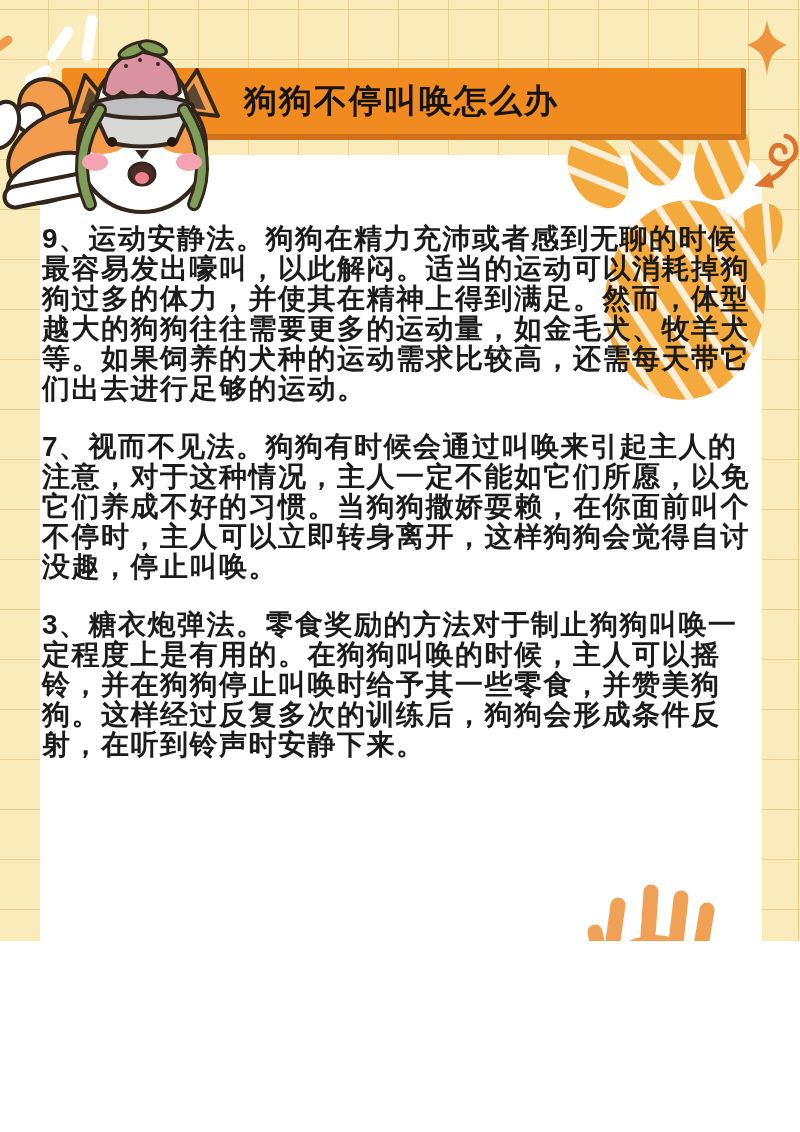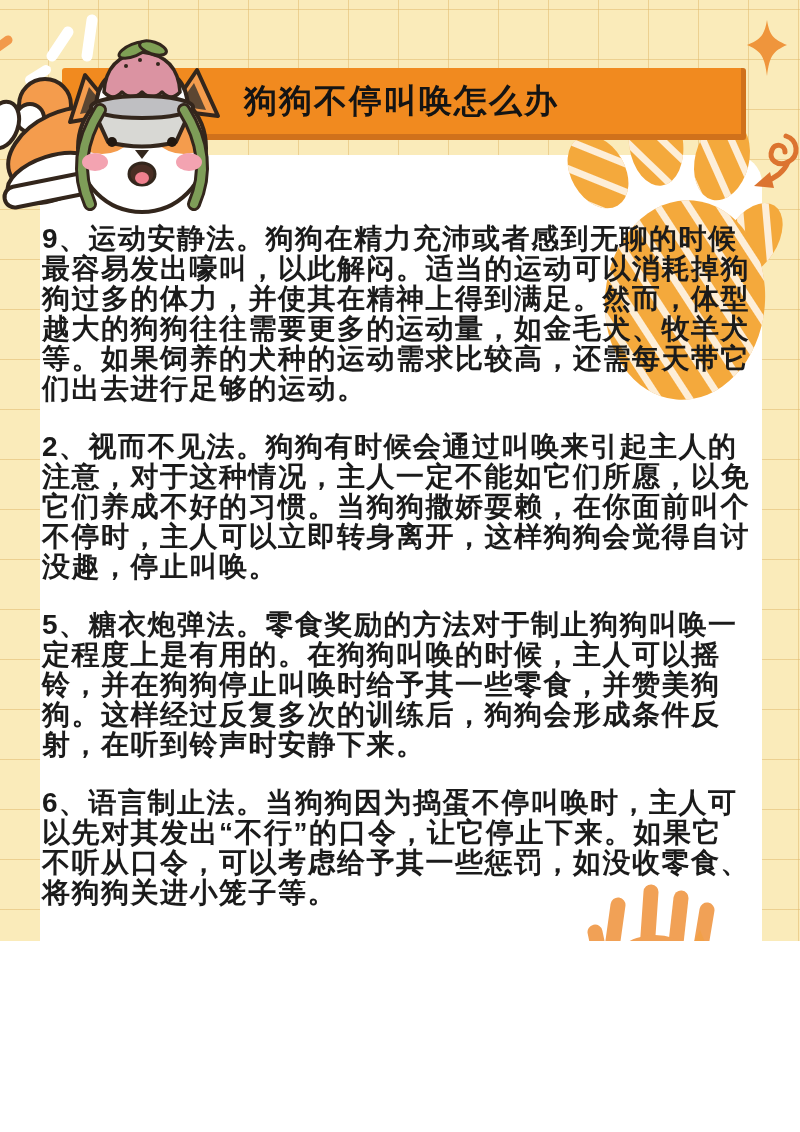--- a/index.html
+++ b/index.html
@@ -182,29 +182,25 @@
     <ellipse cx="122" cy="248" rx="70" ry="12" fill="#77C571"></ellipse>
   </svg>
 
   <div class="content">
     <p>9、运动安静法。狗狗在精力充沛或者感到无聊的时候
 最容易发出嚎叫，以此解闷。适当的运动可以消耗掉狗
 狗过多的体力，并使其在精神上得到满足。然而，体型
 越大的狗狗往往需要更多的运动量，如金毛犬、牧羊犬
 等。如果饲养的犬种的运动需求比较高，还需每天带它
 们出去进行足够的运动。</p>
-    <p>2、视而不见法。狗狗有时候会通过叫唤来引起主人的
+    <p>7、视而不见法。狗狗有时候会通过叫唤来引起主人的
 注意，对于这种情况，主人一定不能如它们所愿，以免
 它们养成不好的习惯。当狗狗撒娇耍赖，在你面前叫个
 不停时，主人可以立即转身离开，这样狗狗会觉得自讨
 没趣，停止叫唤。</p>
-    <p>5、糖衣炮弹法。零食奖励的方法对于制止狗狗叫唤一
+    <p>3、糖衣炮弹法。零食奖励的方法对于制止狗狗叫唤一
 定程度上是有用的。在狗狗叫唤的时候，主人可以摇
 铃，并在狗狗停止叫唤时给予其一些零食，并赞美狗
 狗。这样经过反复多次的训练后，狗狗会形成条件反
 射，在听到铃声时安静下来。</p>
-    <p>6、语言制止法。当狗狗因为捣蛋不停叫唤时，主人可
-以先对其发出“不行”的口令，让它停止下来。如果它
-不听从口令，可以考虑给予其一些惩罚，如没收零食、
-将狗狗关进小笼子等。</p>
   </div>
 
 </div>
 
 </body></html>

